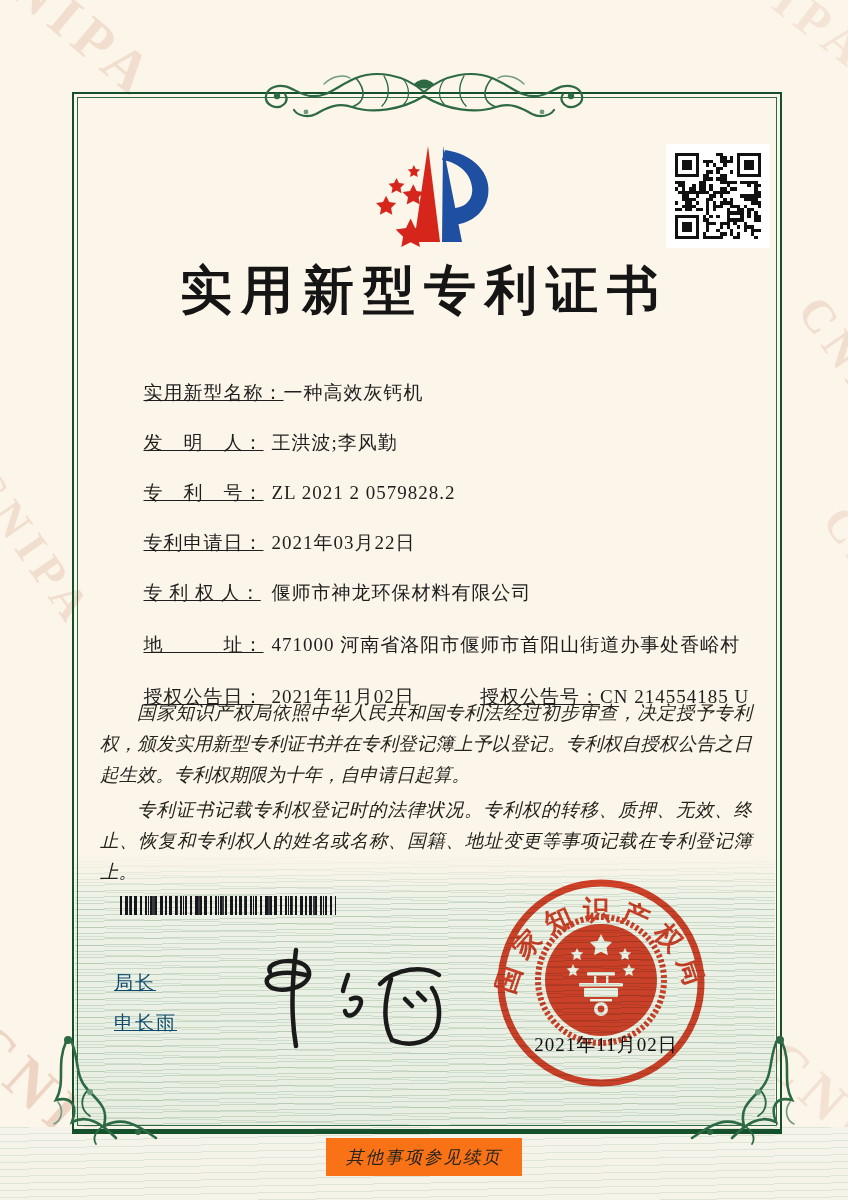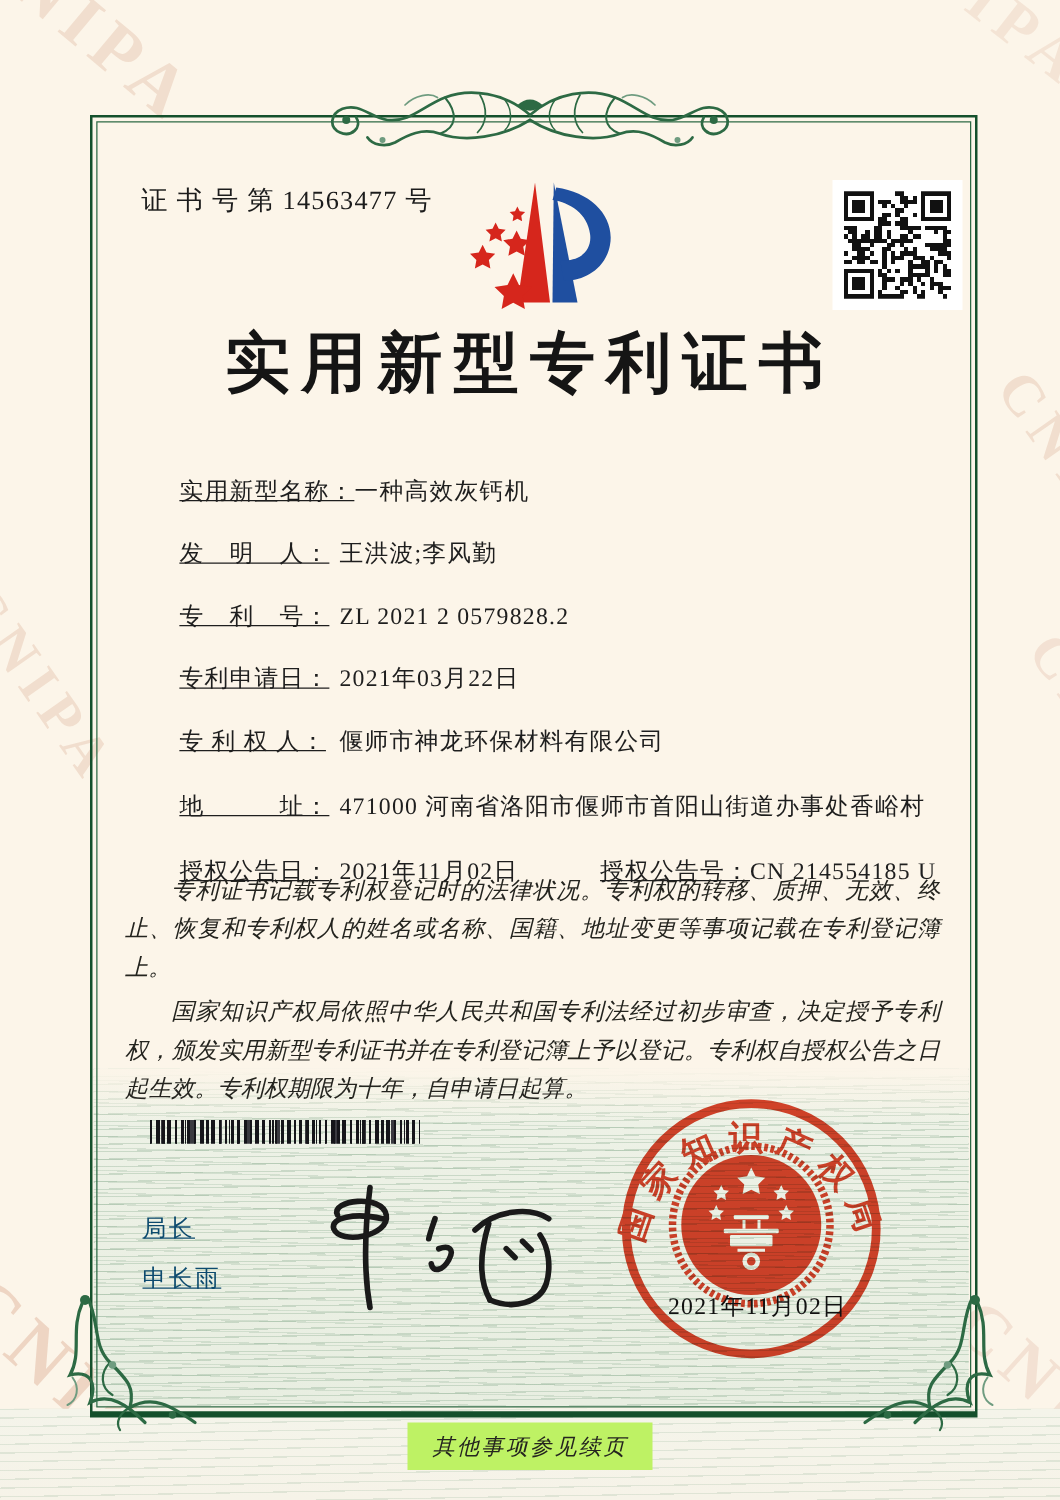--- a/index.html
+++ b/index.html
@@ -84,21 +84,21 @@
   
   .seal{position:absolute;left:494px;top:876px;width:214px;height:214px;opacity:0.95;
         mix-blend-mode:multiply;}
   .seal-date{position:absolute;left:514px;top:1032px;width:184px;text-align:center;
         font-size:19px;color:#111;letter-spacing:1px;white-space:nowrap;}
 
   
   .page-num{position:absolute;left:0;top:1094px;width:848px;text-align:center;
         font-size:16.5px;color:#2a2a2a;letter-spacing:2px;}
   .cont-note{position:absolute;left:50%;top:1138px;transform:translateX(-50%);
-        background:#bef264;padding:7px 20px;font-size:17.5px;color:#24241f;
+        background:#f97316;padding:7px 20px;font-size:17.5px;color:#24241f;
         font-style:italic;letter-spacing:2px;white-space:nowrap;}
 </style>
 </head>
 <body>
 
 <div class="page">
 
   <div class="wm wm1">CNIPA</div>
   <div class="wm wm2">CNIPA</div>
   <div class="wm wm3">CNIPA</div>
@@ -149,21 +149,20 @@
       <path d="M22,10 C12,32 22,50 12,68 C28,64 34,74 28,90 C44,82 58,92 72,106"></path>
       <path d="M44,58 C36,66 36,78 46,84" stroke-width="1.8"></path>
       <path d="M60,94 C52,98 48,106 52,112" stroke-width="1.8"></path>
       <circle cx="24" cy="8" r="4" fill="#2d6a44" stroke="none"></circle>
       <circle cx="46" cy="60" r="3" fill="#6f9c80" stroke="none"></circle>
       <circle cx="94" cy="100" r="3" fill="#2d6a44" stroke="none"></circle>
       <path d="M14,70 C20,78 18,88 10,92" stroke="#6f9c80" stroke-width="1.6"></path>
     </g>
   </svg>
 
-  <div class="cert-no">证 书 号 第 14563477 号</div>
 
   <svg class="logo" viewBox="0 0 146 108">
     <polygon points="76,4 88,100 62,100" fill="#d6261c"></polygon>
     <polygon points="91,4 110,100 90,100" fill="#1f4fa0"></polygon>
     <path d="M93,8 C122,12 140,32 136,54 C132,76 110,84 99,82 L96,66 C112,68 122,58 120,45 C118,29 104,20 90,18 Z" fill="#1f4fa0"></path>
     <g fill="#d6261c">
       <path d="M54,86 l4.6,-9.4 4.6,9.4 10.4,1.5 -7.5,7.3 1.8,10.3 -9.3,-4.9 -9.3,4.9 1.8,-10.3 -7.5,-7.3 Z"></path>
       <path d="M31,60 l3.1,-6.3 3.1,6.3 7,1 -5.1,4.9 1.2,6.9 -6.2,-3.3 -6.2,3.3 1.2,-6.9 -5.1,-4.9 Z"></path>
       <path d="M58,49 l3.3,-6.7 3.3,6.7 7.4,1.1 -5.4,5.2 1.3,7.3 -6.6,-3.5 -6.6,3.5 1.3,-7.3 -5.4,-5.2 Z"></path>
       <path d="M42,41 l2.5,-5 2.5,5 5.5,0.8 -4,3.9 1,5.5 -5,-2.6 -5,2.6 1,-5.5 -4,-3.9 Z"></path>
@@ -419,22 +418,22 @@
     </div>
     <div class="frow" style="top:304px">
       <span class="flabel">授权公告日：</span><span class="fvalue">2021年11月02日</span>
       <span class="grant2">
         <span class="flabel" style="min-width:0">授权公告号：</span><span class="fvalue">CN 214554185 U</span>
       </span>
     </div>
   </div>
 
   <div class="body-text">
+    <p>国家知识产权局依照中华人民共和国专利法经过初步审查，决定授予专利权，颁发实用新型专利证书并在专利登记簿上予以登记。专利权自授权公告之日起生效。专利权期限为十年，自申请日起算。</p>
     <p>专利证书记载专利权登记时的法律状况。专利权的转移、质押、无效、终止、恢复和专利权人的姓名或名称、国籍、地址变更等事项记载在专利登记簿上。</p>
-    <p>国家知识产权局依照中华人民共和国专利法经过初步审查，决定授予专利权，颁发实用新型专利证书并在专利登记簿上予以登记。专利权自授权公告之日起生效。专利权期限为十年，自申请日起算。</p>
   </div>
 
   <div class="barcode"></div>
 
   <div class="signer signer-title">局长</div>
   <div class="signer signer-name">申长雨</div>
 
   <svg class="signature" viewBox="0 0 220 110">
     <g stroke="#1a1a1a" fill="none" stroke-width="4.5" stroke-linecap="round" stroke-linejoin="round">
       <path d="M64,8 C60,40 59,76 64,104"></path>

